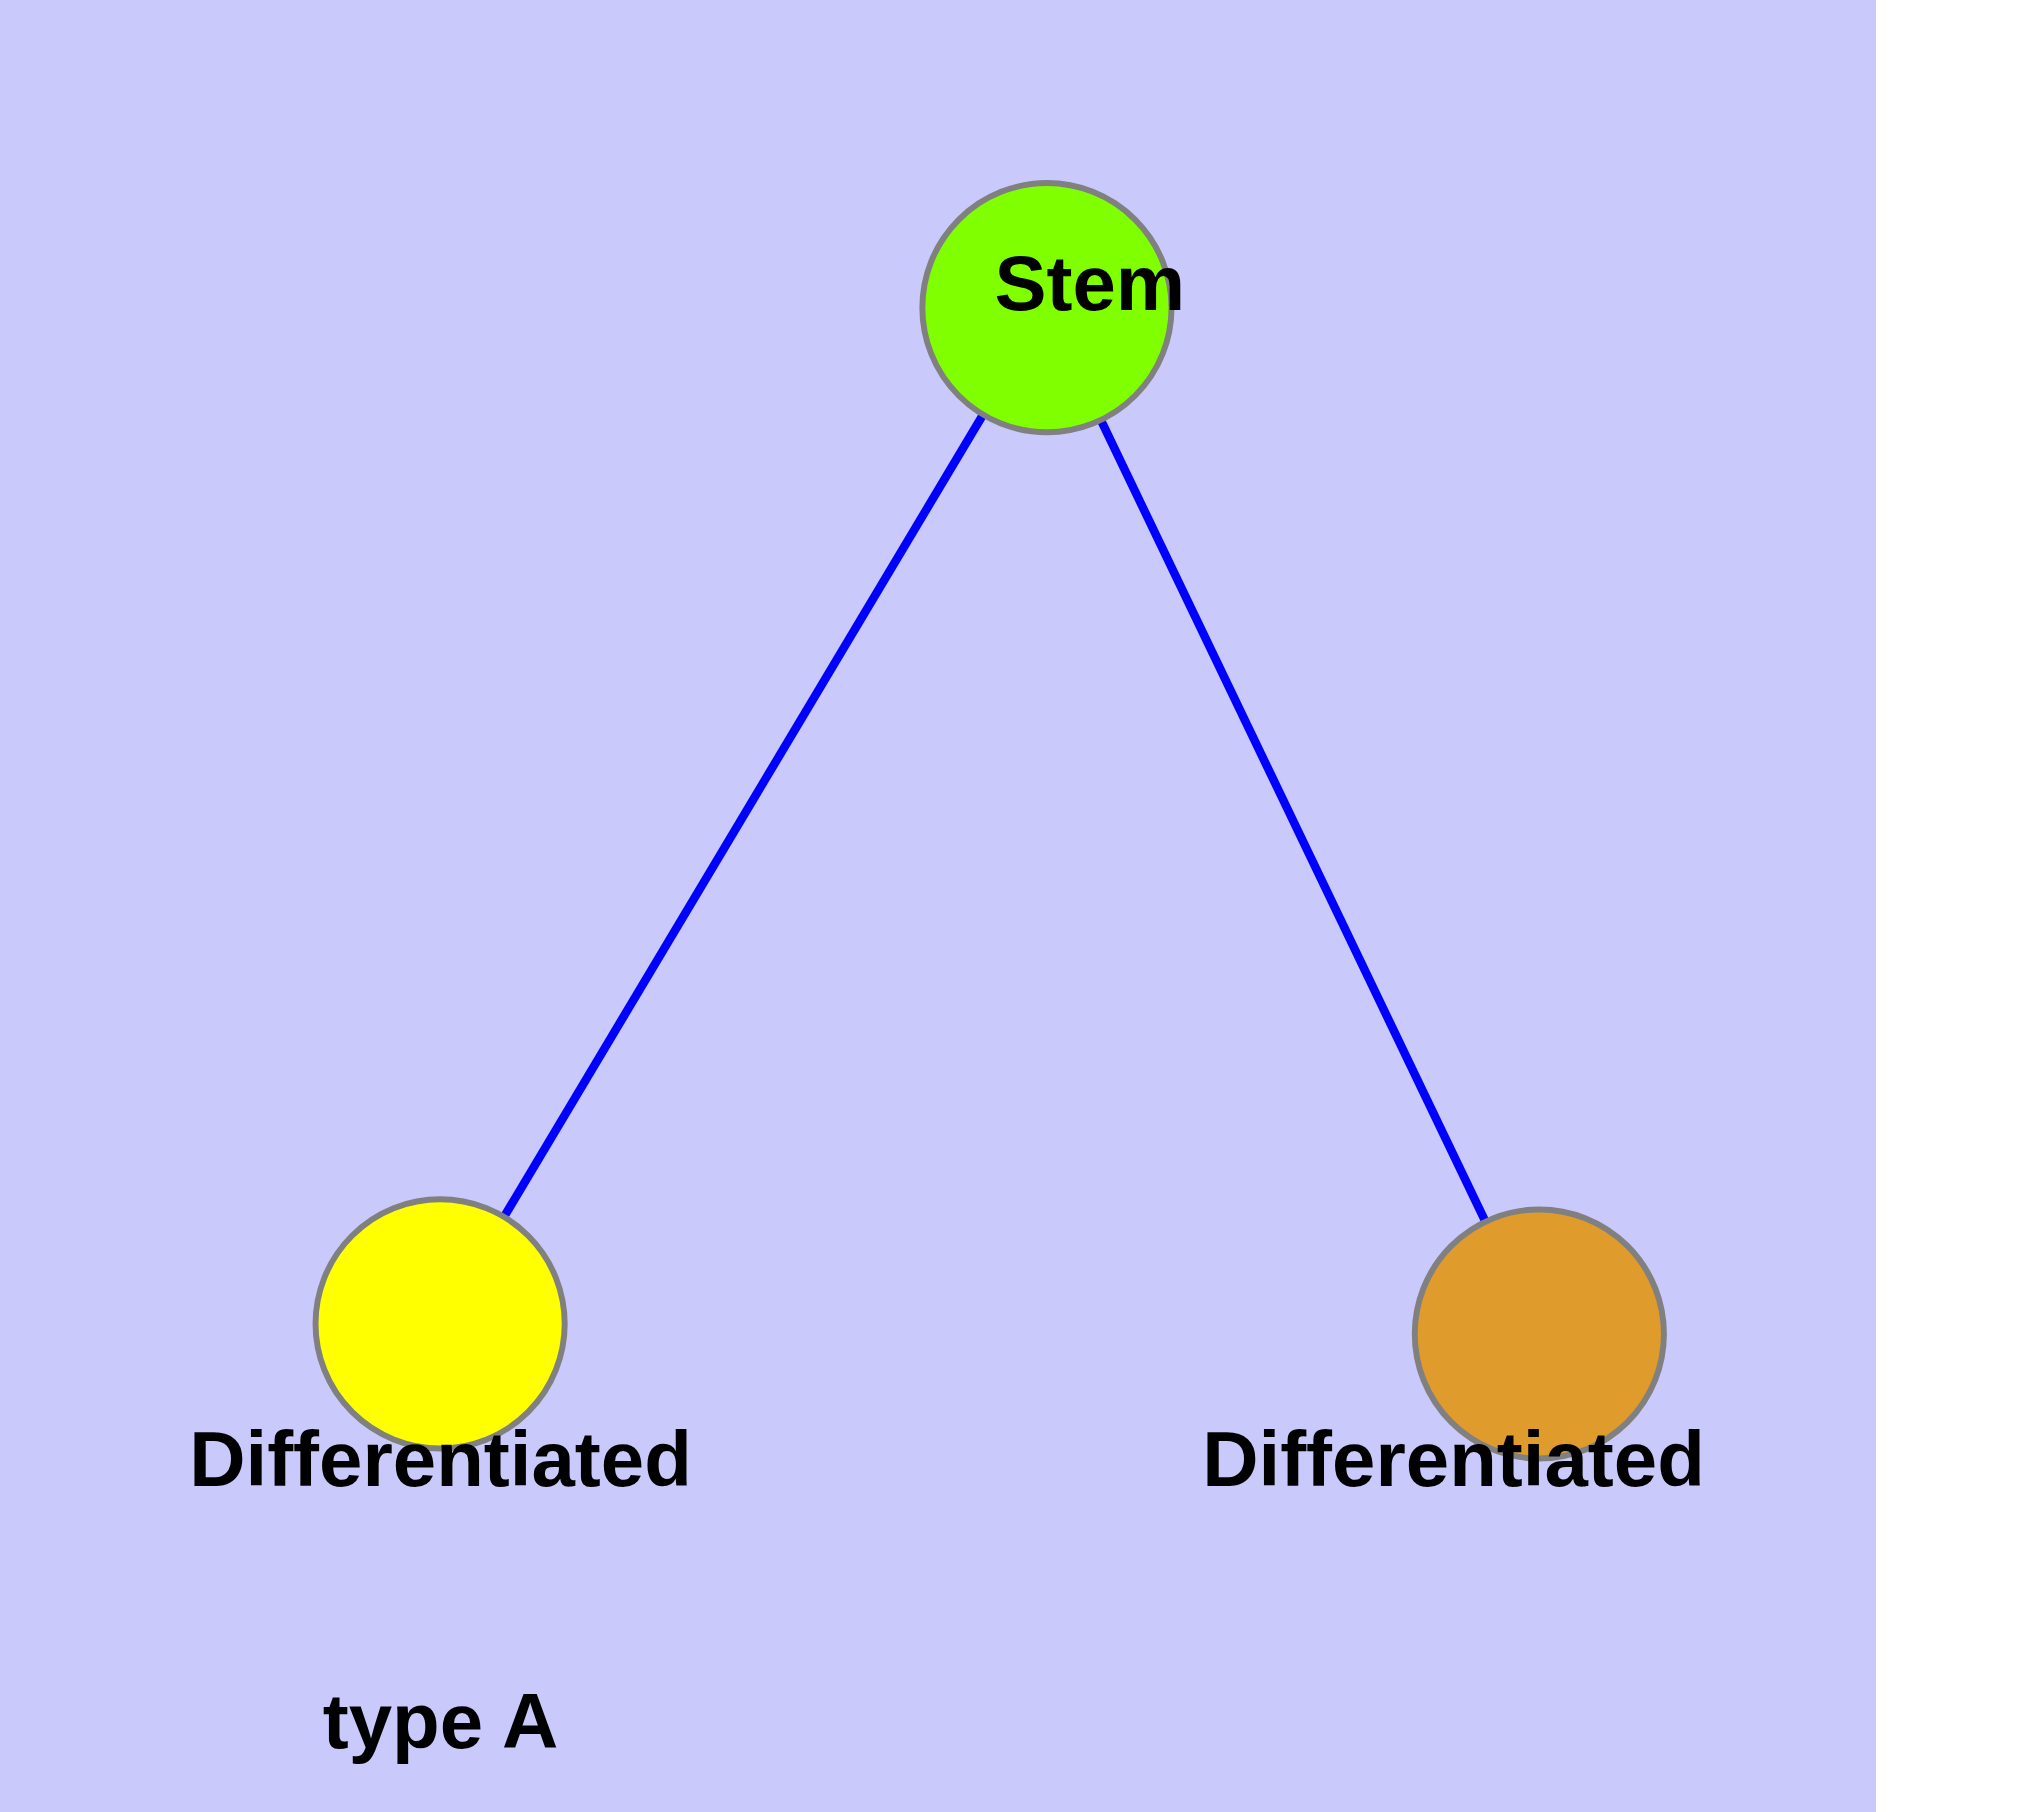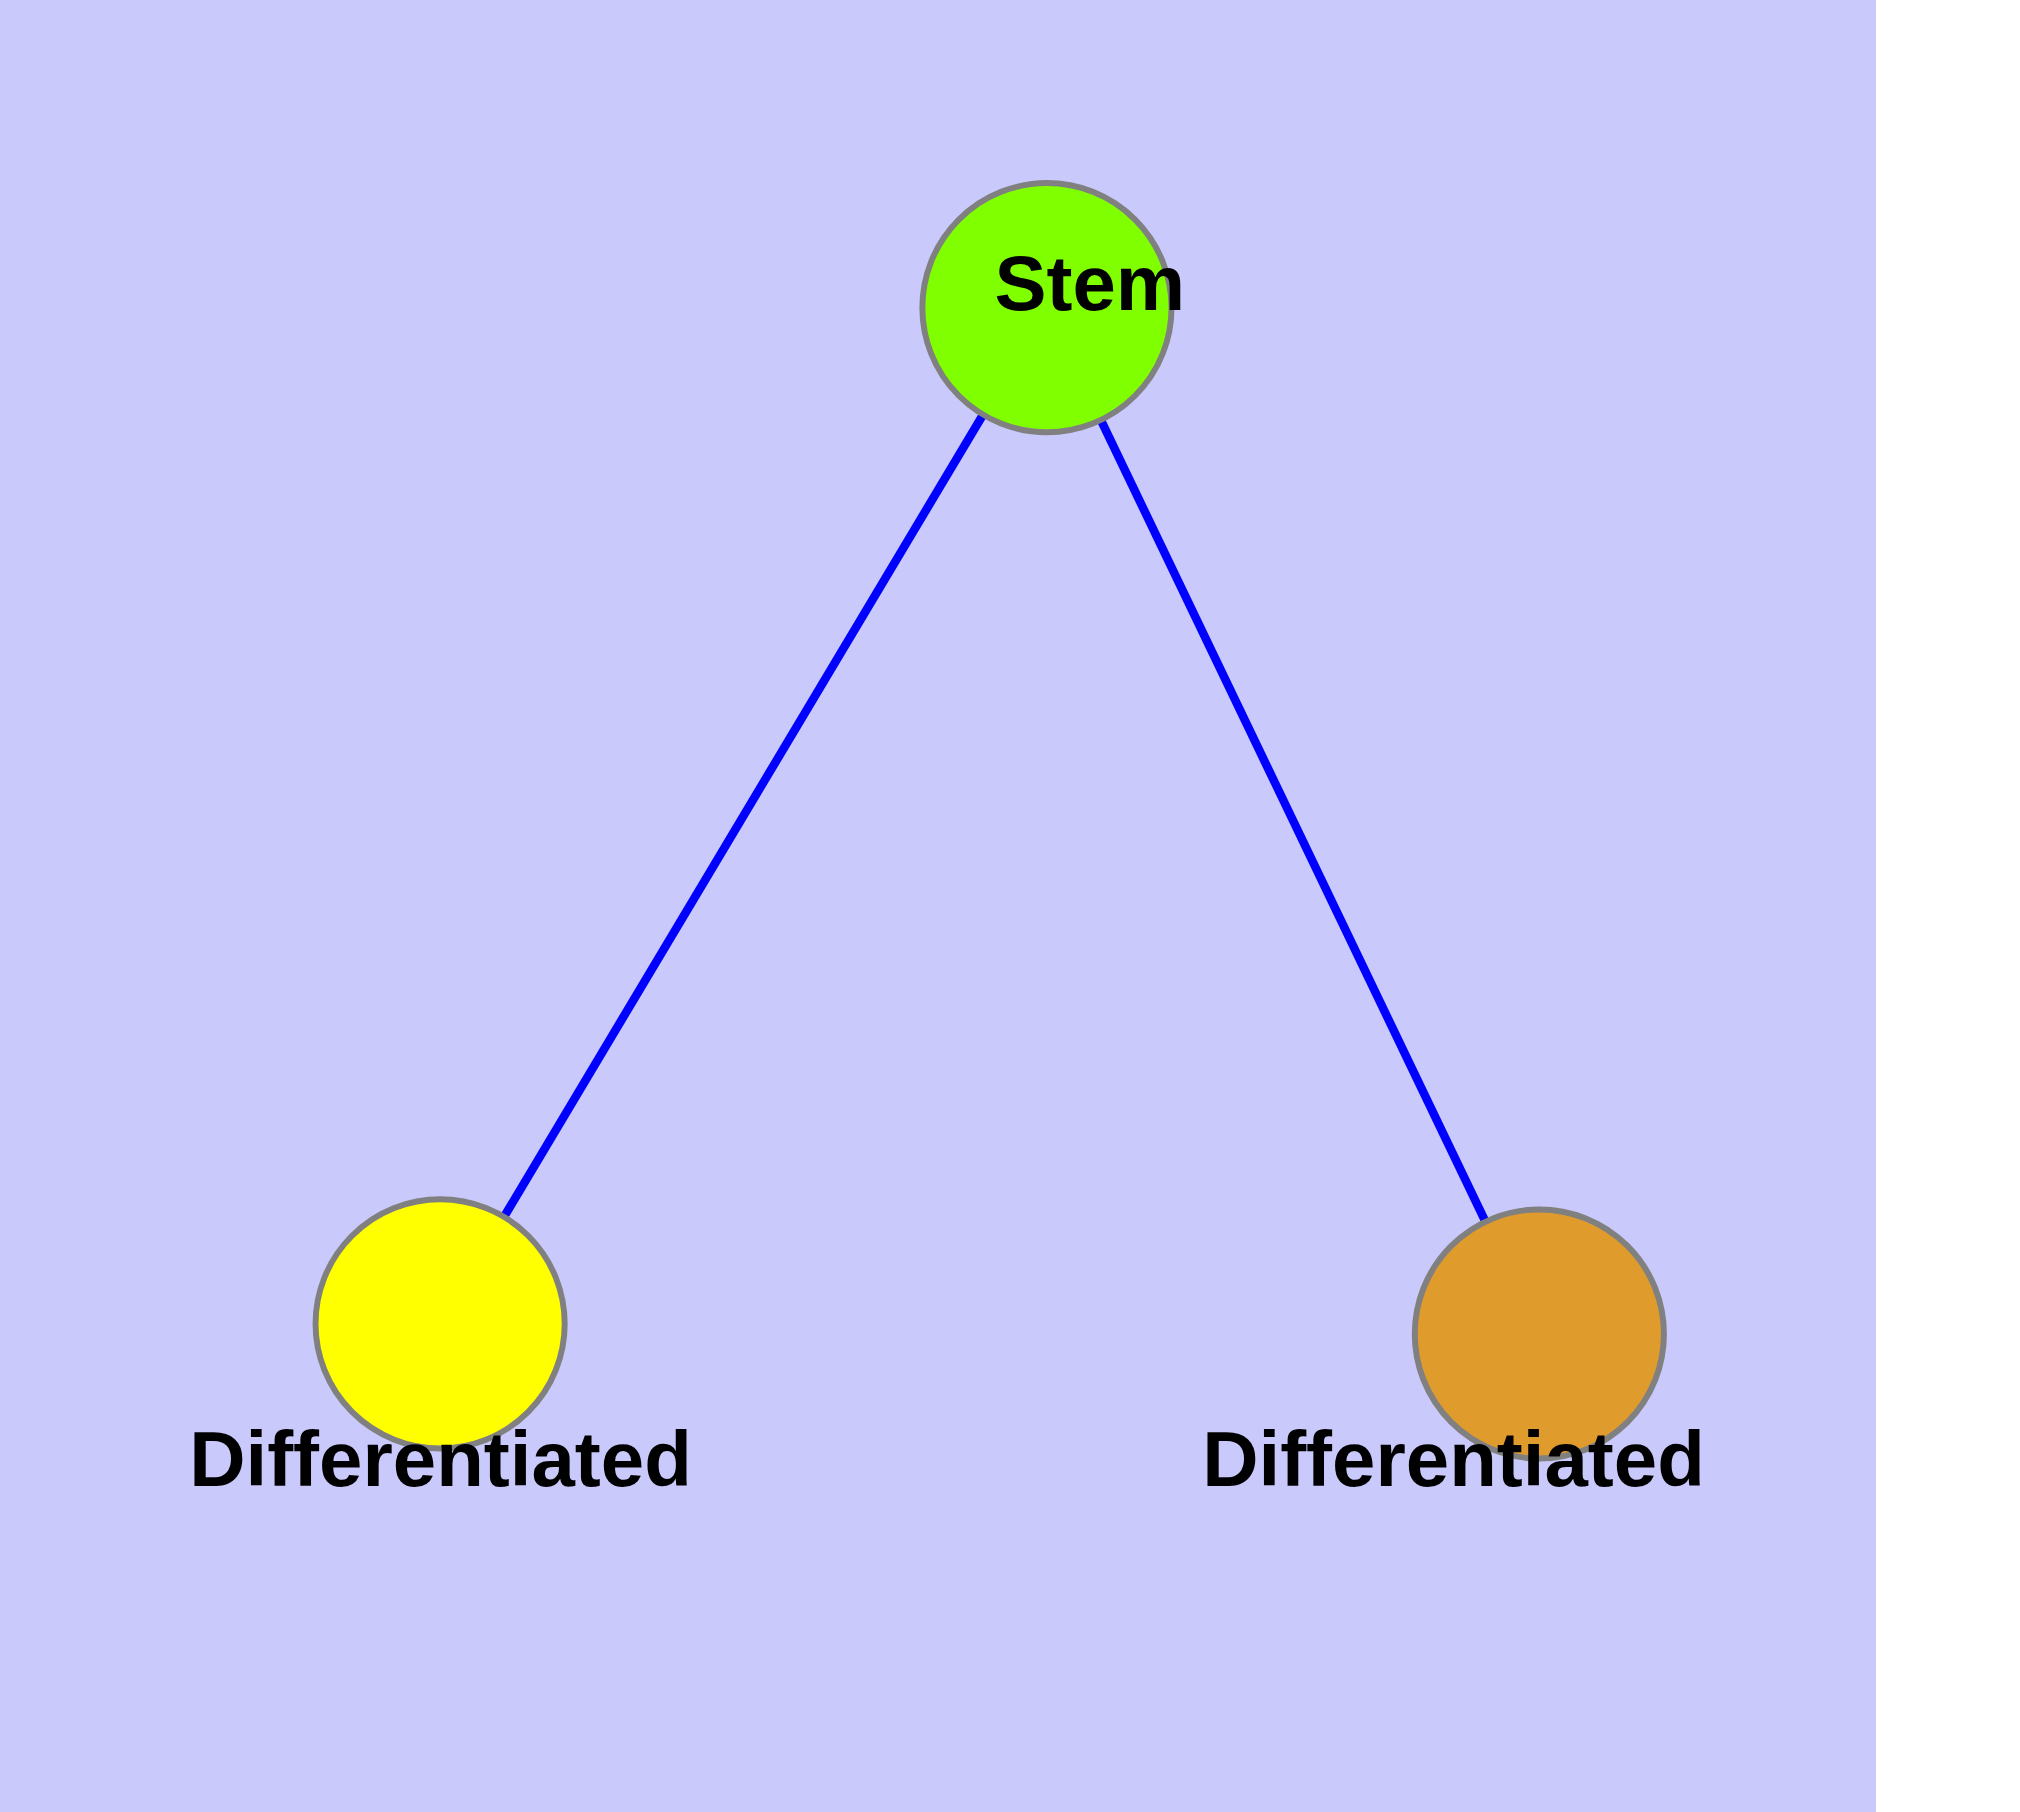--- a/index.html
+++ b/index.html
@@ -79,20 +79,21 @@
       <circle cx="1816" cy="1574" r="147" fill="#e09b2d" stroke="#808080" stroke-width="7"></circle>
     </g>
   </svg>
 
   <div id="label-stem" class="node-label single">
     <span>Stem</span>
   </div>
 
   <div id="label-typea" class="node-label multi">
     <div>Differentiated</div>
+    <div>type A</div>
   </div>
 
   <div id="label-typeb" class="node-label multi">
     <div>Differentiated</div>
   </div>
 
 </div>
 
 
 </body></html>

